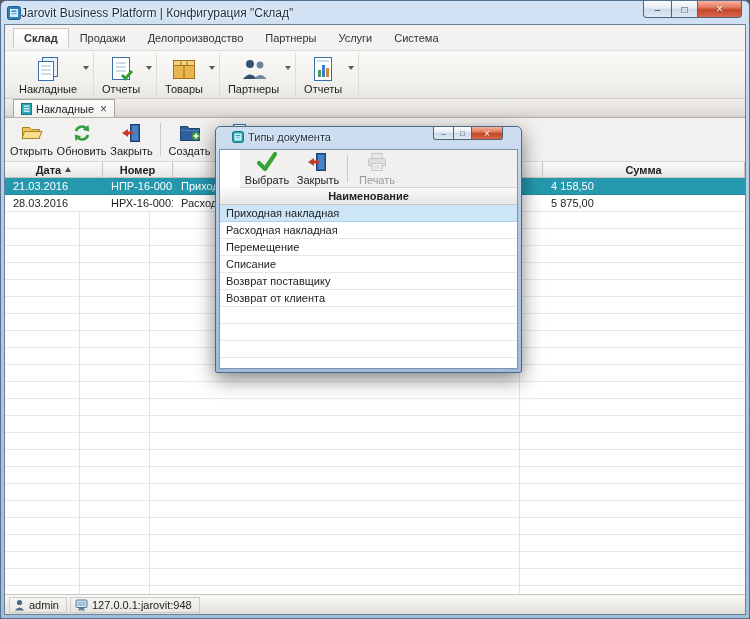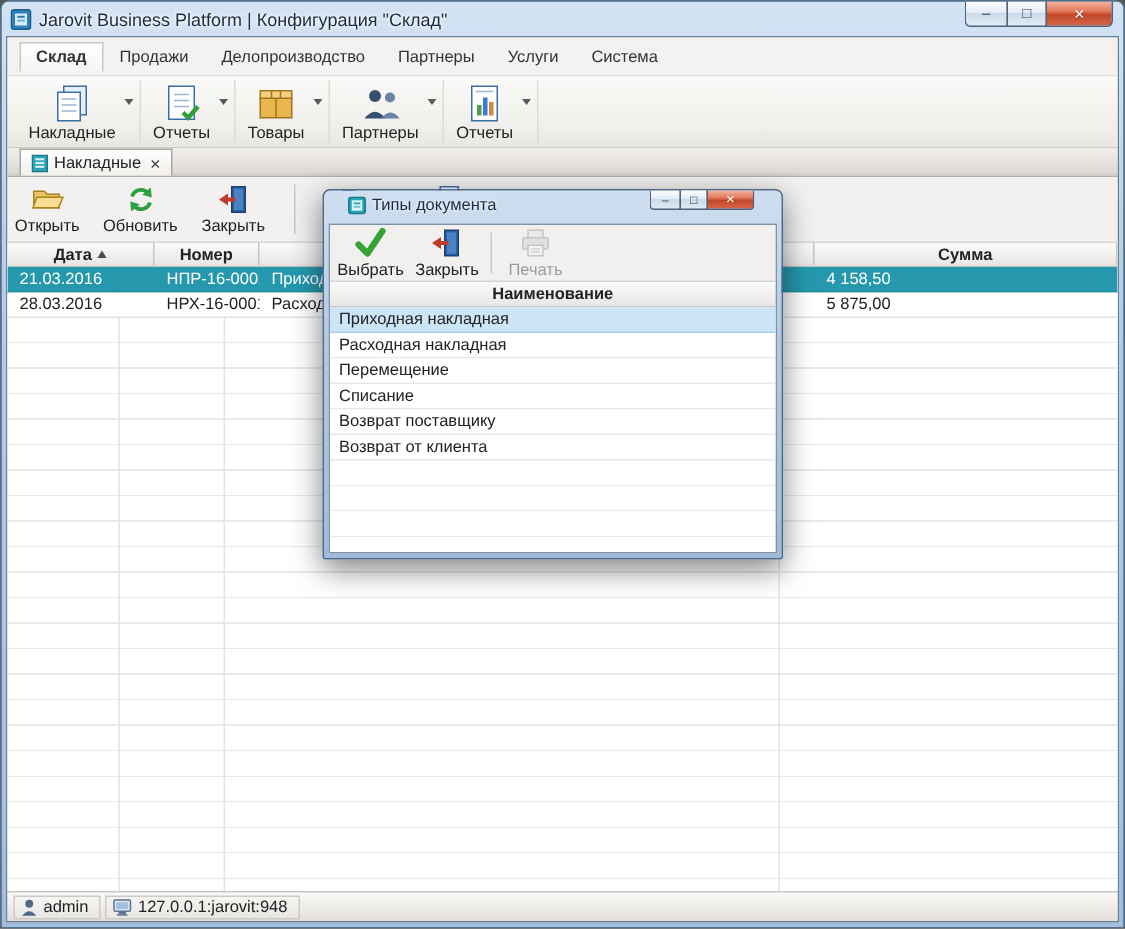--- a/index.html
+++ b/index.html
@@ -1,21 +1,21 @@
 <!DOCTYPE html>
 <html><head>
 <meta charset="utf-8">
 <style>
   html,body{margin:0;padding:0;background:#555;}
   body{width:750px;height:619px;position:relative;font-family:"Liberation Sans","DejaVu Sans",sans-serif;font-size:11px;color:#222;}
   *{box-sizing:border-box;}
 
   
   .window{position:absolute;inset:0;background:linear-gradient(180deg,#d3e3f4 0%,#b6cde6 30%,#a3bedd 100%);border:1px solid #54708f;border-radius:6px 6px 2px 2px;overflow:hidden;}
-  .titlebar{position:absolute;left:0;top:0;right:0;height:23px;display:flex;align-items:center;gap:5px;padding:0 6px;}
+  .titlebar{position:absolute;left:0;top:0;right:0;height:23px;display:flex;align-items:center;padding:0 6px;}
   .title-text{font-size:12px;color:#1c2c3d;text-shadow:0 0 4px #fff,0 0 2px #fff;white-space:nowrap;}
   .winbtns{position:absolute;top:0;right:7px;display:flex;}
   .wbtn{height:17px;border:1px solid #51637a;border-top:none;margin-left:-1px;display:flex;align-items:center;justify-content:center;font-size:10px;color:#2c4156;background:linear-gradient(180deg,#fbfdfe 0%,#e4edf5 45%,#cbd9e8 50%,#e0eaf4 100%);}
   .wbtn.min{width:29px;border-radius:0 0 0 4px;}
   .wbtn.max{width:27px;}
   .wbtn.close{width:45px;border-radius:0 0 4px 0;color:#fff;font-size:12px;background:linear-gradient(180deg,#f7b3a0 0%,#e2795c 40%,#c24729 55%,#d8664a 100%);text-shadow:0 1px 1px rgba(0,0,0,.4);}
 
   .client{position:absolute;left:3px;right:3px;top:23px;bottom:3px;background:#fff;border:1px solid #6c8096;display:flex;flex-direction:column;}
 
   
@@ -29,21 +29,21 @@
   .rbtn .ricon{height:29px;display:flex;align-items:center;}
   .rbtn .rlabel{font-size:11px;color:#222;white-space:nowrap;}
   .drop-arrow{position:absolute;right:4px;top:13px;width:0;height:0;border-left:3.5px solid transparent;border-right:3.5px solid transparent;border-top:4px solid #5a5a5a;}
 
   
   .doc-tabs{height:19px;background:linear-gradient(180deg,#f0eeec 0%,#dedbd7 85%,#cfccc7 100%);border-bottom:1px solid #b4b1ac;display:flex;align-items:flex-end;padding-left:8px;flex:none;}
   .doc-tab{height:18px;display:flex;align-items:center;gap:4px;padding:0 7px;background:linear-gradient(180deg,#fefefe,#f2f0ed);border:1px solid #aaa7a2;border-bottom:none;font-size:11px;}
   .tab-close{color:#444;font-size:12px;margin-left:2px;line-height:10px;}
 
   
-  .toolbar{height:44px;background:#f2f1ef;border-bottom:1px solid #d8d6d2;display:flex;align-items:stretch;padding:1px 2px;gap:13px;flex:none;}
+  .toolbar{height:44px;background:#f2f1ef;border-bottom:1px solid #d8d6d2;display:flex;align-items:stretch;padding:1px 2px;gap:1px;flex:none;}
   .tbtn{width:49px;display:flex;flex-direction:column;align-items:center;justify-content:center;gap:1px;font-size:11px;color:#222;white-space:nowrap;overflow:hidden;}
   .tsep{width:1px;background:#cbc9c5;margin:4px 3px;}
 
   
   .grid{flex:1;position:relative;background:#fff;display:flex;flex-direction:column;overflow:hidden;}
   .grid-header{height:16px;background:linear-gradient(180deg,#fafafa,#e8e7e5);border-bottom:1px solid #c6c5c2;display:flex;flex:none;font-weight:bold;}
   .hcell{display:flex;align-items:center;justify-content:center;gap:4px;border-right:1px solid #c6c5c2;overflow:hidden;white-space:nowrap;}
   .sort-asc{width:0;height:0;border-left:3.5px solid transparent;border-right:3.5px solid transparent;border-bottom:5px solid #4a4a4a;}
   .grid-body{flex:1;position:relative;background:repeating-linear-gradient(180deg,#ffffff 0 16px,#e9e9e9 16px 17px);}
   .vline{position:absolute;top:0;bottom:0;width:1px;background:#e3e3e3;}
@@ -59,21 +59,21 @@
   
   .dialog{position:absolute;left:214px;top:125px;width:307px;height:247px;background:linear-gradient(180deg,#cfdff1 0%,#b2c9e2 40%,#a0bbda 100%);border:1px solid #4d698a;border-radius:5px 5px 2px 2px;box-shadow:0 6px 20px rgba(0,0,0,.5);z-index:20;}
   .dialog-titlebar{height:20px;display:flex;align-items:center;gap:4px;padding:0 16px;}
   .dialog-title{font-size:11px;color:#1c2c3d;text-shadow:0 0 3px #fff;white-space:nowrap;flex:1;}
   .dwinbtns{display:flex;align-self:flex-start;margin-right:2px;}
   .wbtn-sm{height:13px;border:1px solid #51637a;border-top:none;margin-left:-1px;display:flex;align-items:center;justify-content:center;font-size:8px;color:#2c4156;background:linear-gradient(180deg,#fbfdfe 0%,#e4edf5 45%,#cbd9e8 50%,#e0eaf4 100%);}
   .wbtn-sm.min{width:21px;border-radius:0 0 0 3px;}
   .wbtn-sm.max{width:19px;}
   .wbtn-sm.close{width:32px;border-radius:0 0 3px 0;color:#fff;font-size:10px;background:linear-gradient(180deg,#f7b3a0 0%,#e2795c 40%,#c24729 55%,#d8664a 100%);}
   .dialog-body{position:absolute;left:3px;right:3px;top:22px;bottom:3px;background:#fff;border:1px solid #7f93aa;display:flex;flex-direction:column;overflow:hidden;}
-  .dialog-toolbar{height:38px;background:#f1f0ee;border-bottom:1px solid #d7d5d1;display:flex;align-items:stretch;padding:1px 2px;gap:1px;flex:none;}
+  .dialog-toolbar{height:38px;background:#f1f0ee;border-bottom:1px solid #d7d5d1;display:flex;align-items:stretch;padding:1px 2px;gap:1px;flex:none;margin-left:20px;}
   .dbtn{width:50px;display:flex;flex-direction:column;align-items:center;justify-content:center;gap:1px;font-size:11px;color:#222;}
   .dbtn.disabled{color:#9b9b9b;}
   .dbtn.disabled svg{opacity:.5;filter:grayscale(1);}
   .dlist-header{height:17px;background:linear-gradient(180deg,#fafafa,#e8e7e5);border-bottom:1px solid #c6c5c2;display:flex;align-items:center;justify-content:center;font-weight:bold;flex:none;}
   .dlist{flex:1;background:repeating-linear-gradient(180deg,#ffffff 0 16px,#e9e9e9 16px 17px);}
   .ditem{height:17px;padding:2px 0 0 6px;border-bottom:1px solid #e7e7e7;background:#fff;white-space:nowrap;overflow:hidden;}
   .ditem.selected{background:#cce6f7;border-bottom-color:#a9d1ed;}
 
   svg{display:block;}
 </style>

